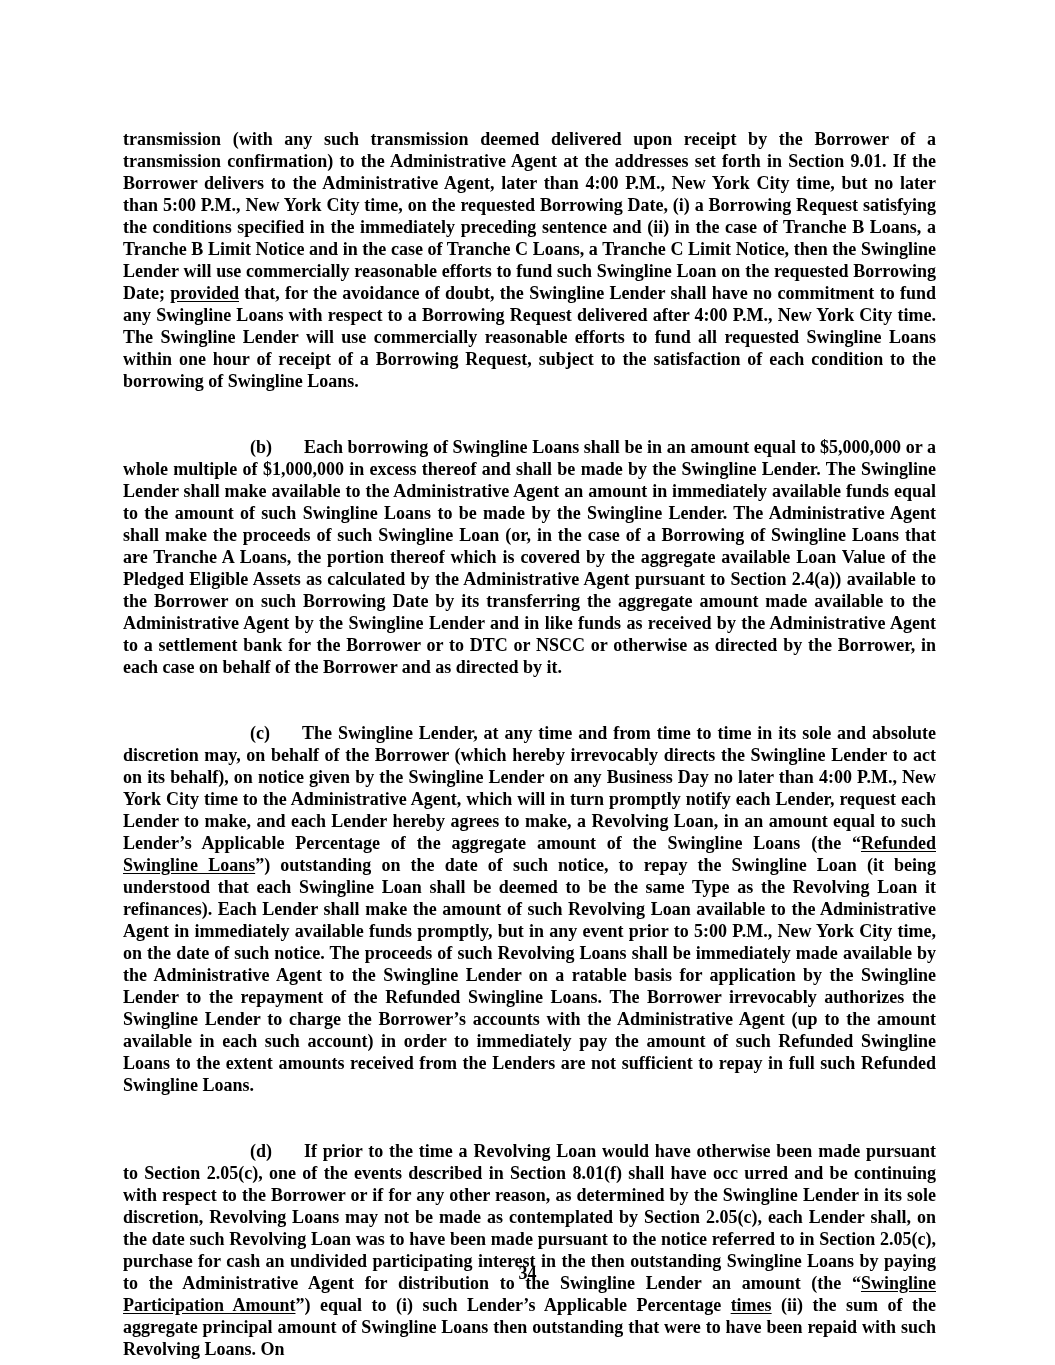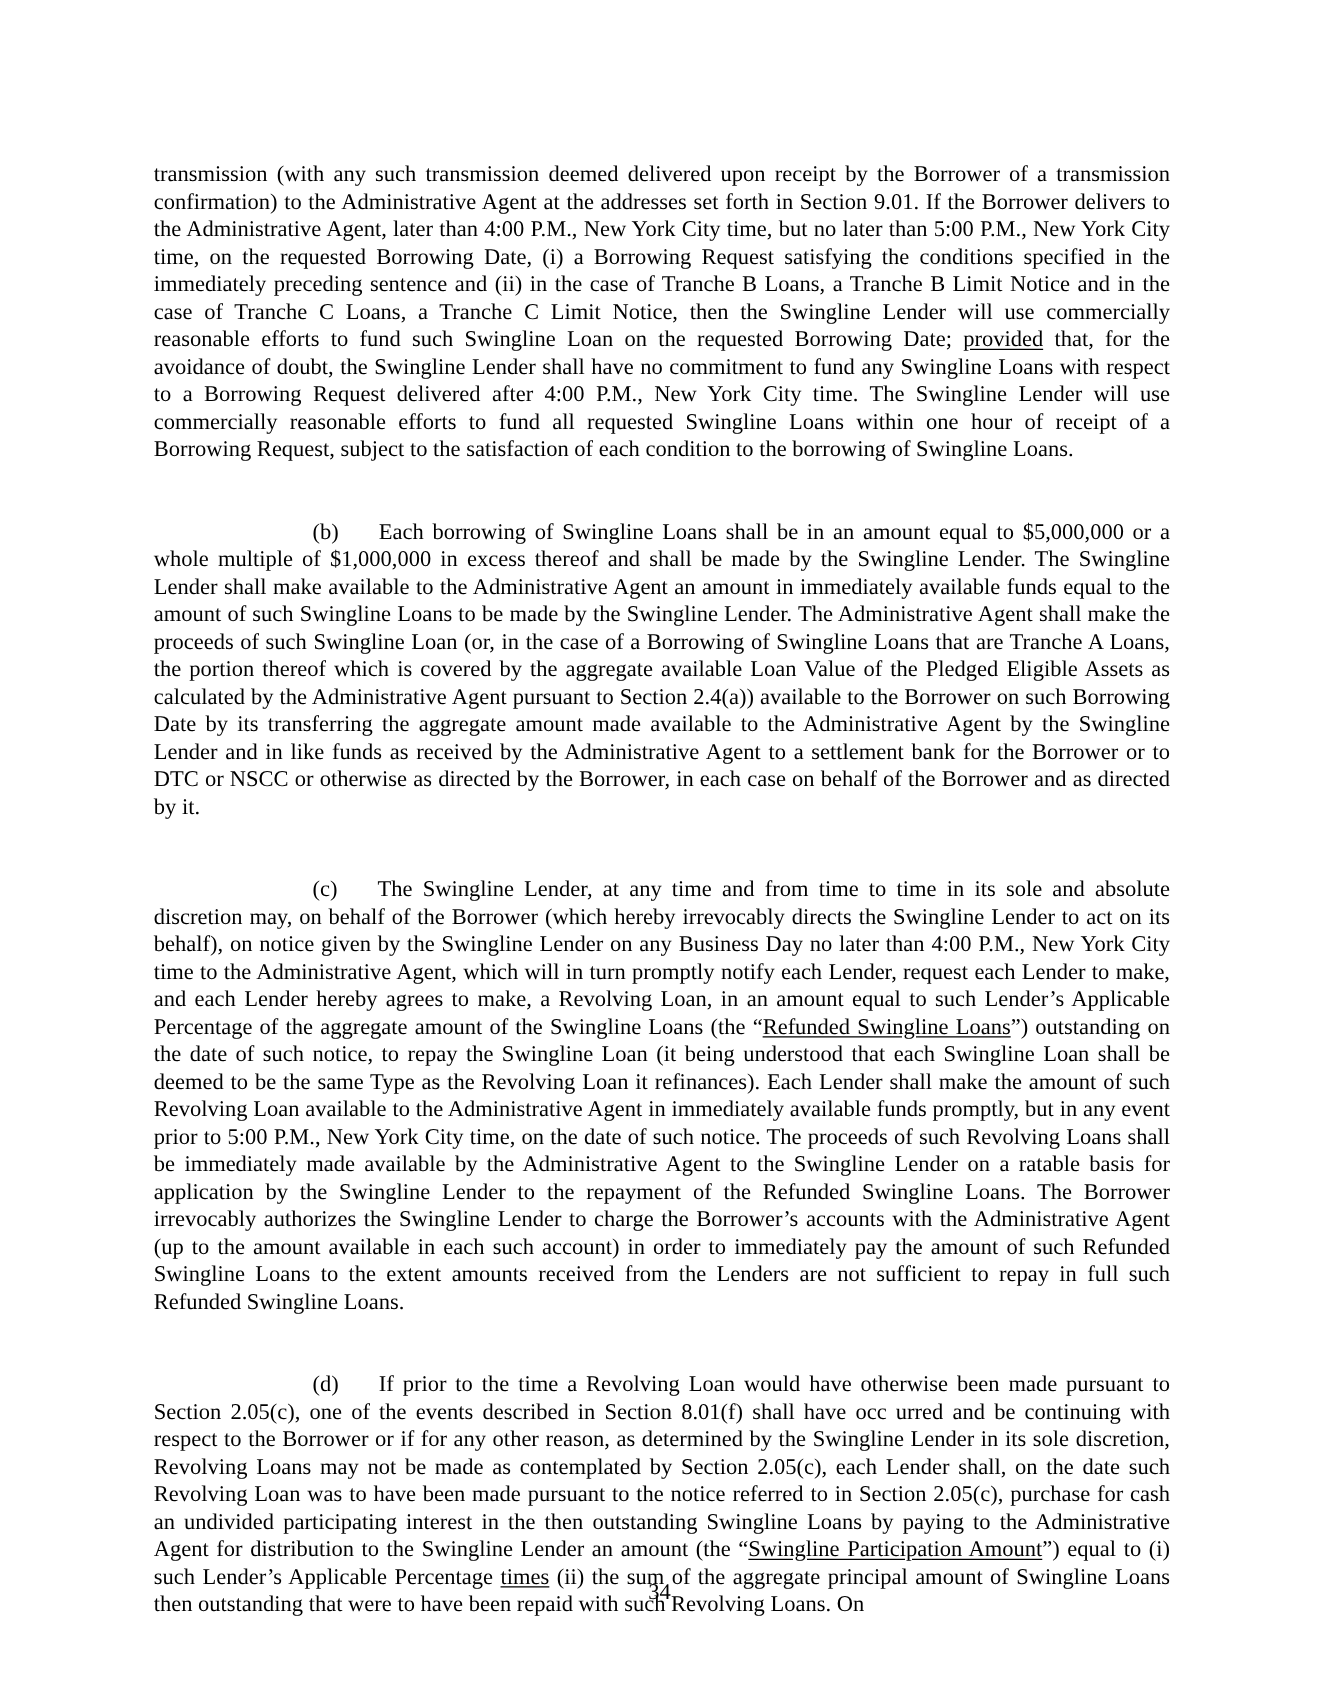--- a/index.html
+++ b/index.html
@@ -10,20 +10,21 @@
   .sheet {
     position: relative;
     width: 1055px;
     height: 1365px;
     background: #ffffff;
     color: #000000;
     font-family: "Liberation Serif", "DejaVu Serif", serif;
     font-size: 18px;
     line-height: 22px;
     overflow: hidden;
+    font-weight: bold;
   }
   .text-body {
     position: absolute;
     left: 123px;
     top: 128px;
     width: 813px;
     text-align: justify;
   }
   .para {
     margin: 0 0 22px 0;

